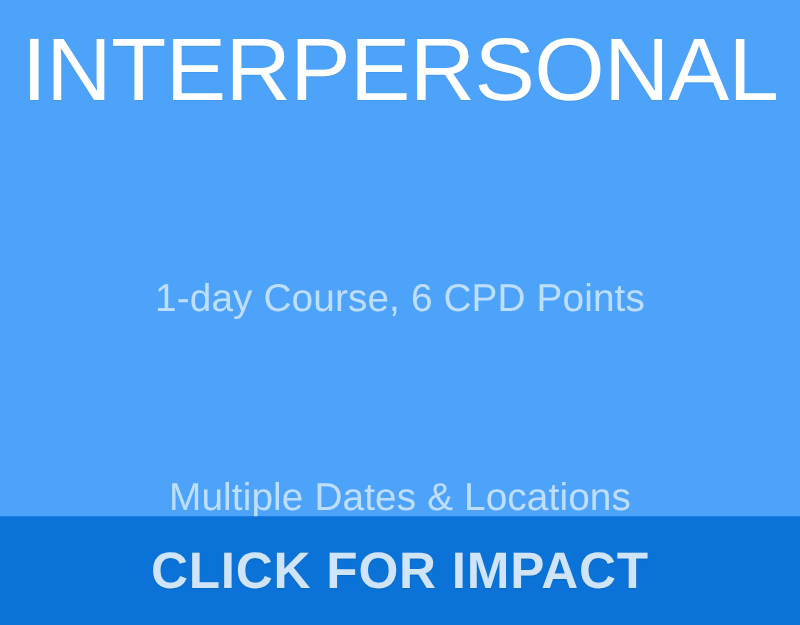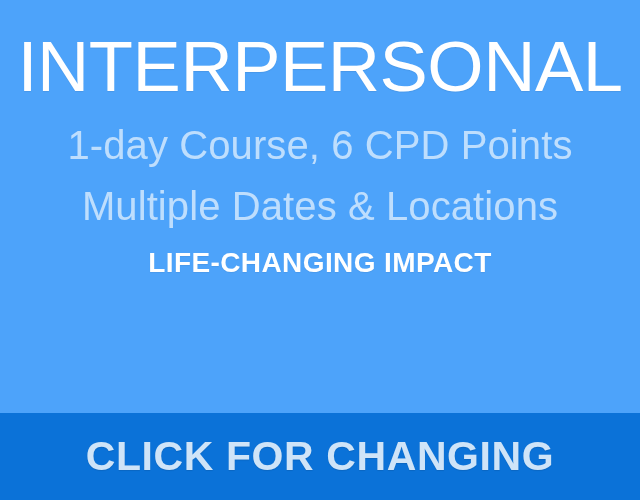--- a/index.html
+++ b/index.html
@@ -26,22 +26,22 @@
   }
 
   
   #message-block {
     flex: 0 0 413px;
     height: 413px;
     position: relative;
     display: flex;
     flex-direction: column;
     align-items: center;
-    justify-content: flex-start;
-    padding-top: 25px;
+    justify-content: space-between;
+    padding-top: 15px;
     box-sizing: border-box;
     overflow: hidden;
   }
 
   .line {
     width: 100%;
     text-align: center;
     white-space: nowrap;
     color: #ffffff;
     line-height: 1;
@@ -70,21 +70,21 @@
   #subheadline {
     font-size: 34px;
     font-weight: 400;
     letter-spacing: 0.1px;
     margin-top: 20px;
     text-shadow: 0 1px 1px rgba(0,0,0,0.05);
   }
 
   
   .detail-line {
-    font-size: 40px;
+    font-size: 31px;
     font-weight: 400;
     color: rgba(255,255,255,0.64);
     letter-spacing: 0.1px;
   }
   #detail-course   { margin-top: 23px; }
   #detail-location { margin-top: 21px; }
 
   
   #tagline {
     font-size: 28px;
@@ -125,21 +125,20 @@
   <div id="message-block">
 
     <div class="line" id="headline-primary">INTERPERSONAL</div>
 
 
 
     <div class="line detail-line" id="detail-course">1-day Course, 6 CPD Points</div>
 
     <div class="line detail-line" id="detail-location">Multiple Dates &amp; Locations</div>
 
-    <div class="line" id="tagline">LIFE-CHANGING IMPACT</div>
 
   </div>
 
   <div id="cta-bar">
-    <span id="cta-label">CLICK FOR CHANGING</span>
+    <span id="cta-label">CLICK FOR IMPACT</span>
   </div>
 
 </div>
 
 </body></html>

